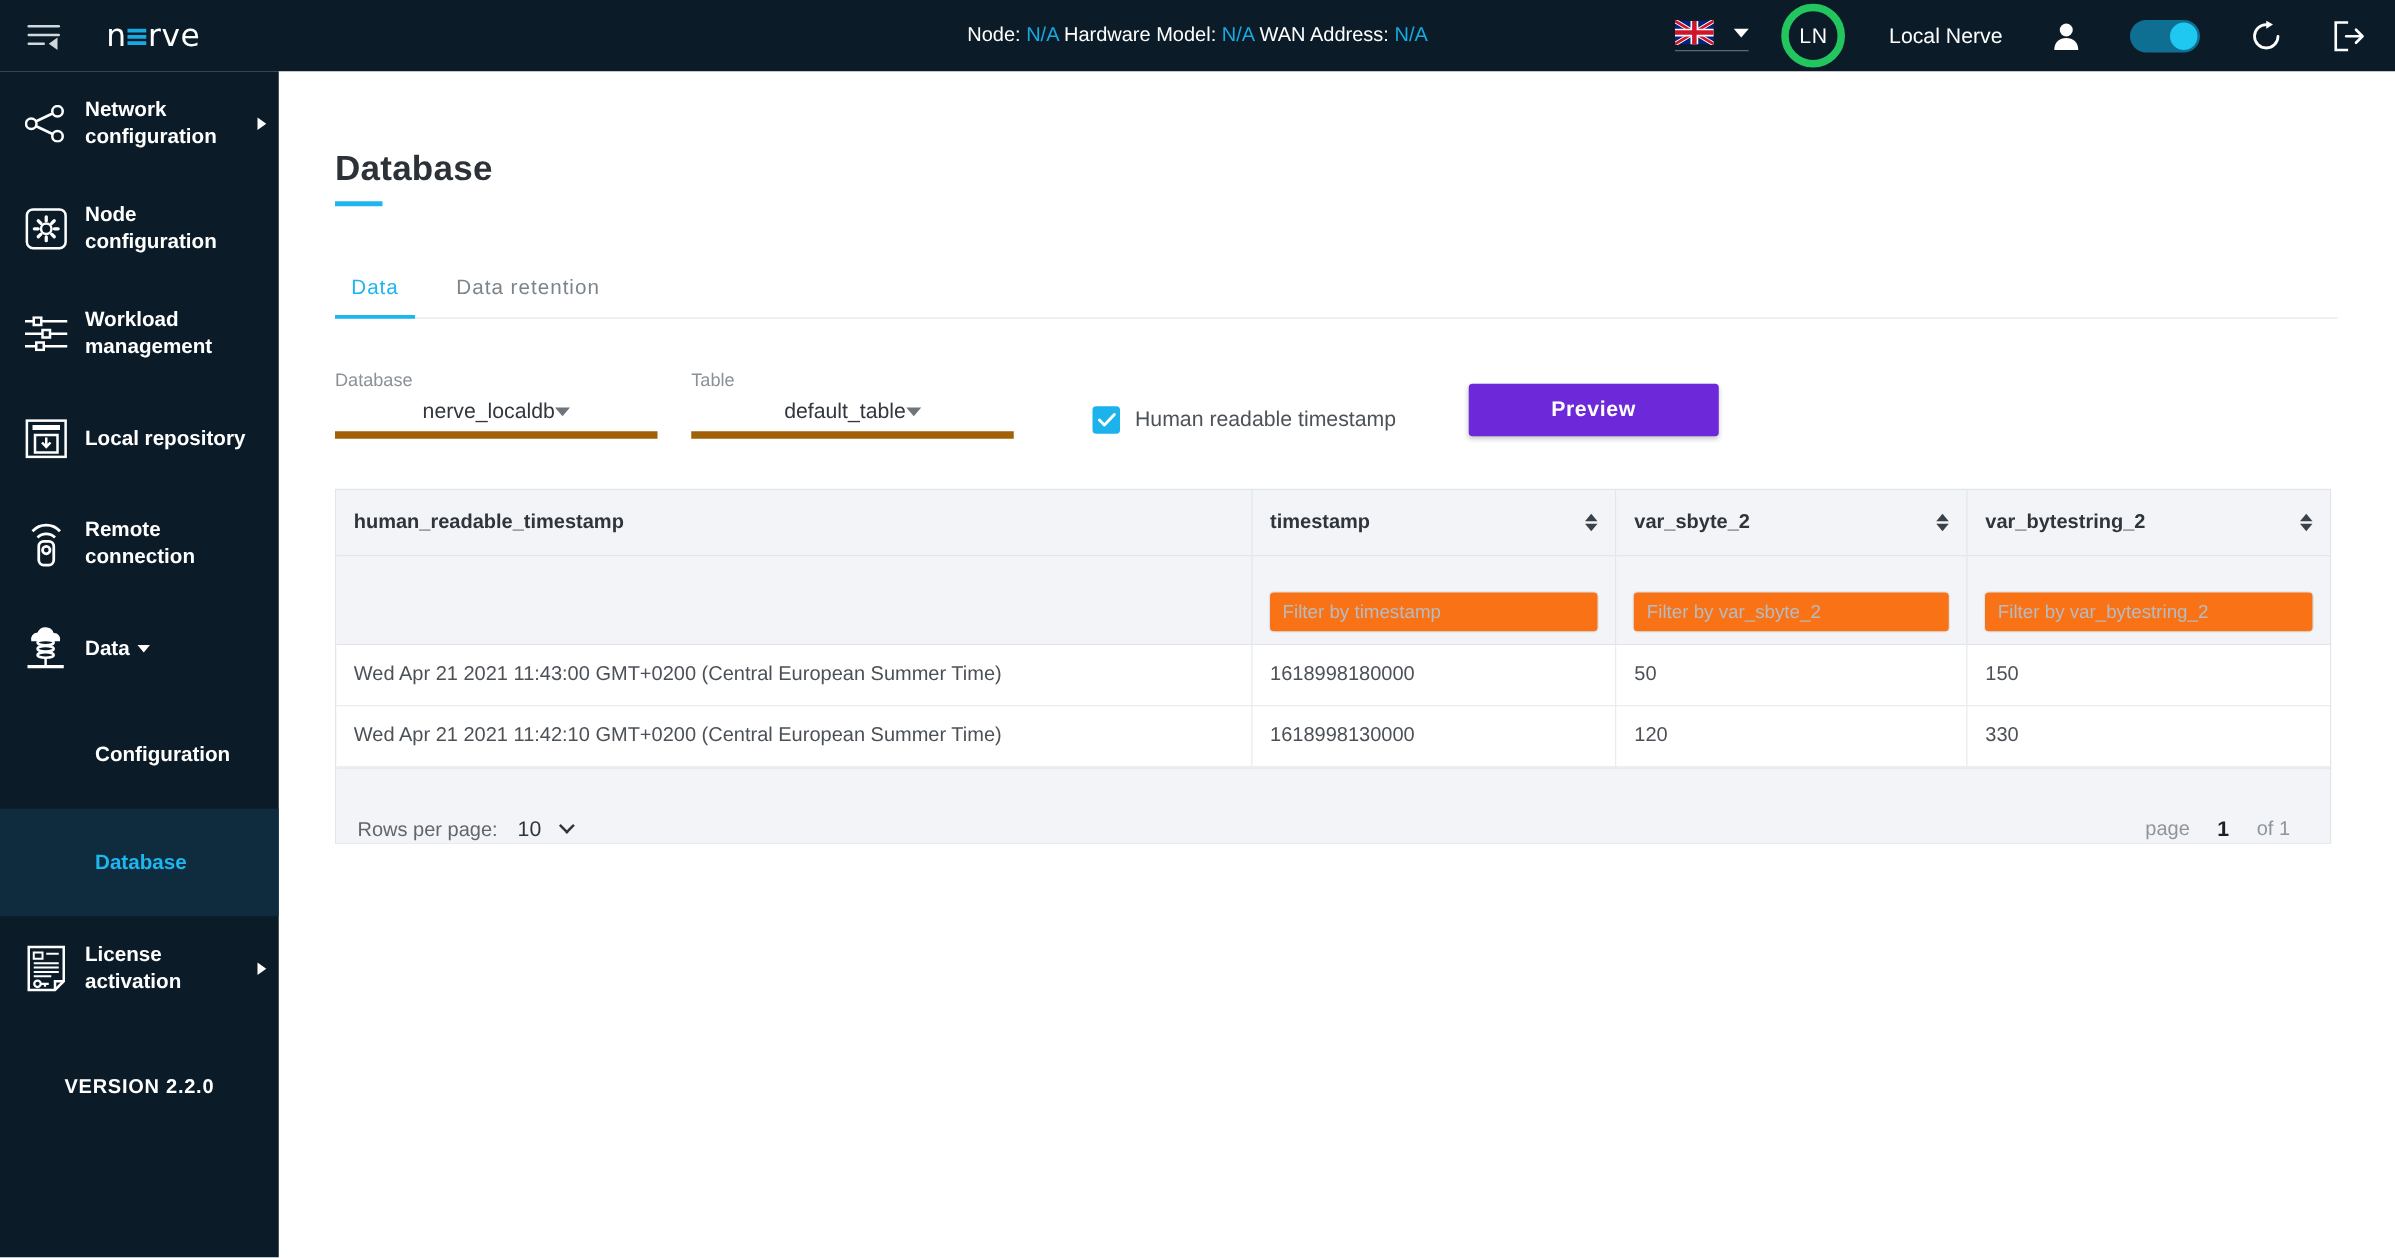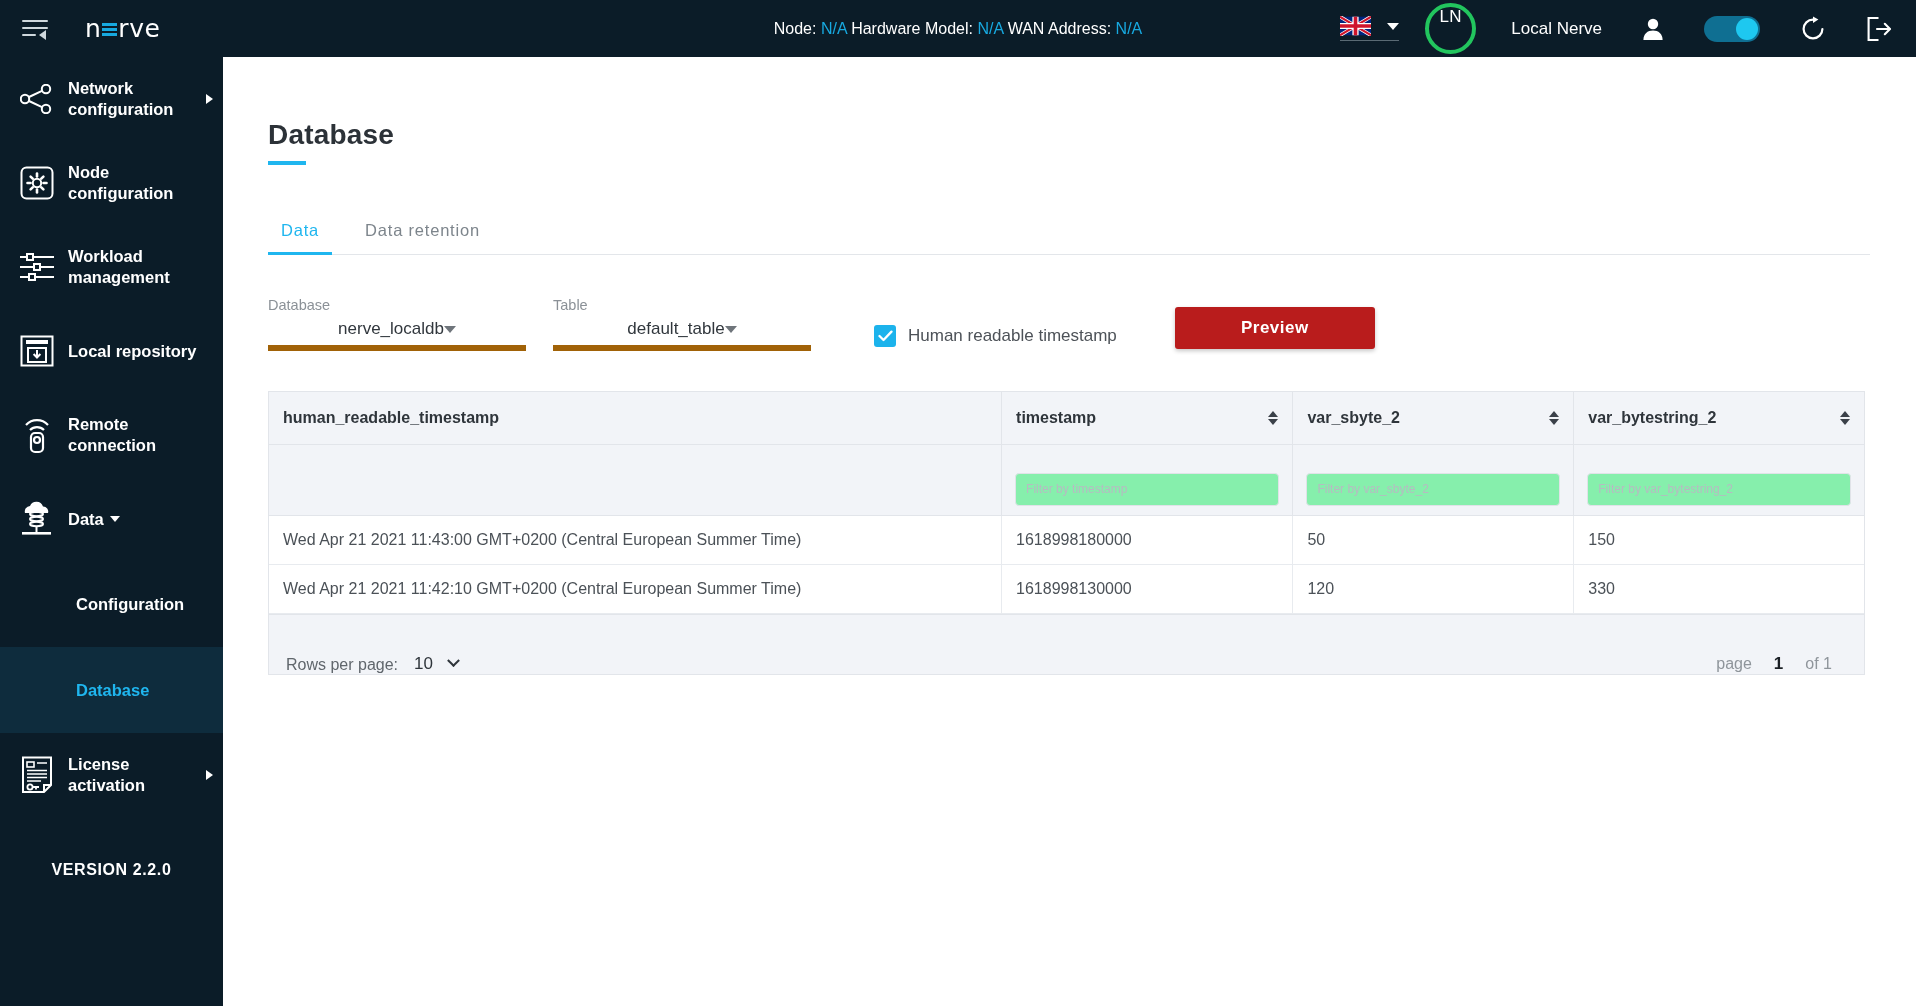--- a/index.html
+++ b/index.html
@@ -84,22 +84,22 @@
   }
   .flag { width: 31px; height: 20px; display: block; }
   .caret-down {
     width: 0; height: 0;
     border-left: 6px solid transparent;
     border-right: 6px solid transparent;
     border-top: 7px solid #ffffff;
   }
   .avatar {
     width: 51px; height: 51px; border-radius: 50%;
-    border: 4px solid #22c55e;
-    display: flex; align-items: flex-start; justify-content: center;
+    border: 6px solid #22c55e;
+    display: flex; align-items: center; justify-content: center;
     color: #ffffff; font-size: 17px; letter-spacing: .5px;
     cursor: pointer;
   }
   .username {
     color: #ffffff; font-size: 17px; margin-left: 35px; margin-right: 40px;
     white-space: nowrap;
   }
   .ticon { cursor: pointer; display: flex; align-items: center; justify-content: center; }
   .person-icon { margin-right: 40px; }
   .toggle {
@@ -232,21 +232,21 @@
   .chk {
     width: 22px; height: 22px; border-radius: 3px;
     background: #1cb3ec;
     display: flex; align-items: center; justify-content: center;
     margin-right: 12px;
   }
   .chk svg { display: block; }
   .chk-label { font-size: 17px; color: #4d5258; }
   .preview-btn {
     margin-left: 58px; margin-bottom: 2px;
-    background: #b91c1c; color: #ffffff;
+    background: #6d28d9; color: #ffffff;
     border: none; border-radius: 3px;
     font-family: "Liberation Sans", sans-serif;
     font-size: 17px; font-weight: bold; letter-spacing: .5px;
     width: 200px; height: 42px;
     cursor: pointer;
     box-shadow: 0 2px 4px rgba(0,0,0,.22);
   }
 
   
   .table-card {
@@ -286,24 +286,24 @@
     background: #f2f4f8;
     padding: 9px 13px;
     border-right: 1px solid #e2e5ea;
     border-bottom: 1px solid #e2e5ea;
     height: 58px;
   }
   tr.filter-row td:last-child { border-right: none; }
   tr.filter-row input {
     width: 100%; height: 33px;
     border: 1px solid #e0e3e8; border-radius: 4px;
-    background: #86efac;
+    background: #f97316;
     padding: 0 10px;
     font-family: "Liberation Sans", sans-serif;
-    font-size: 12px; color: #31373d;
+    font-size: 15px; color: #31373d;
     outline: none;
     margin-top: 19px;
   }
   tr.filter-row input::placeholder { color: #b6bbc1; }
   tbody td {
     padding: 0 14px;
     height: 49px;
     font-size: 16px; color: #4b5157;
     border-right: 1px solid #e8ebef;
     border-bottom: 1px solid #e8ebef;

